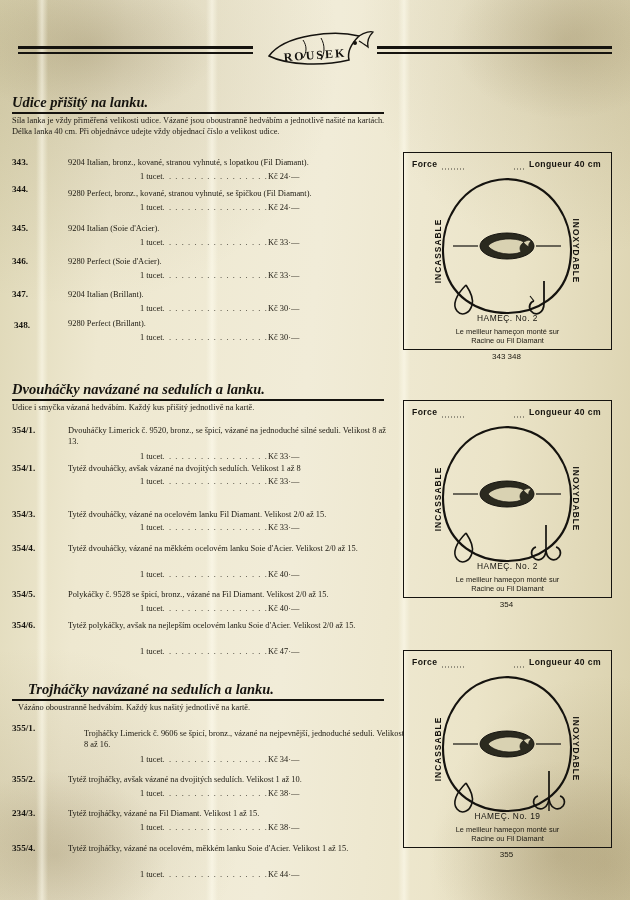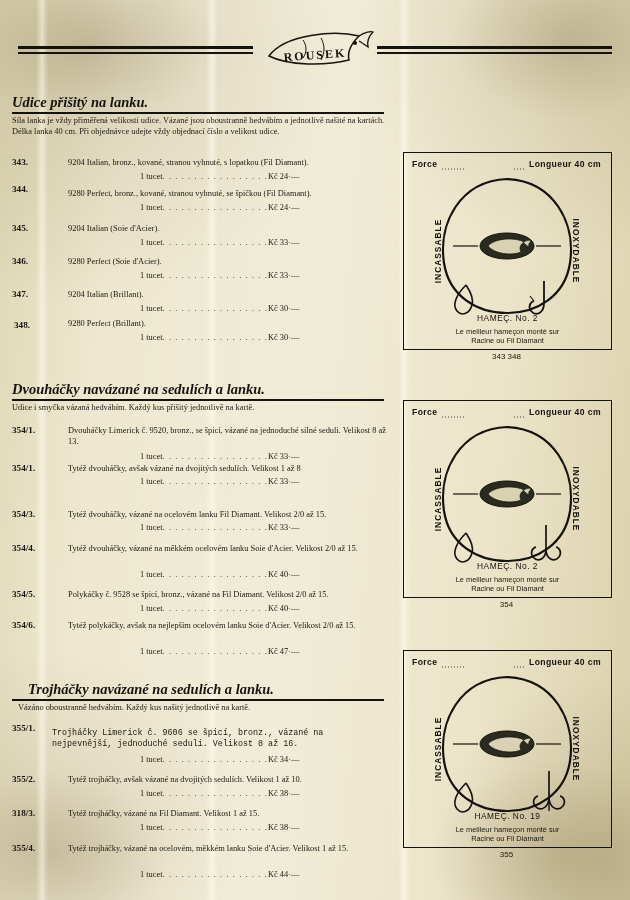--- a/index.html
+++ b/index.html
@@ -194,28 +194,28 @@
 
   <div class="num" style="left:12px; top:620px;">354/6.</div>
   <div class="desc" style="left:68px; top:620px; width:322px;">Tytéž polykáčky, avšak na nejlepším ocelovém lanku Soie d'Acier. Velikost 2/0 až 15.</div>
   <div class="price" style="left:140px; top:647px;"><span>1 tucet</span><span class="dots">. . . . . . . . . . . . . . . . .</span><span>Kč 47·—</span></div>
 
   <h2 class="sec" style="left:28px; top:681px;">Trojháčky navázané na sedulích a lanku.</h2>
   <div class="secline" style="left:12px; top:699px; width:372px;"></div>
   <div class="intro" style="left:18px; top:702px; width:368px;">Vázáno oboustranně hedvábím. Každý kus našitý jednotlivě na kartě.</div>
 
   <div class="num" style="left:12px; top:723px;">355/1.</div>
-  <div class="desc" style="left:52px; top:728px; width:322px;font-family:Liberation Mono, monospace;">Trojháčky Limerick č. 9606 se špicí, bronz., vázané na nejpevnější, jednoduché seduli. Velikost 8 až 16.</div>
+  <div class="desc" style="left:84px; top:728px; width:322px;">Trojháčky Limerick č. 9606 se špicí, bronz., vázané na nejpevnější, jednoduché seduli. Velikost 8 až 16.</div>
   <div class="price" style="left:140px; top:755px;"><span>1 tucet</span><span class="dots">. . . . . . . . . . . . . . . . .</span><span>Kč 34·—</span></div>
 
   <div class="num" style="left:12px; top:774px;">355/2.</div>
   <div class="desc" style="left:68px; top:774px; width:322px;">Tytéž trojháčky, avšak vázané na dvojitých sedulích. Velikost 1 až 10.</div>
   <div class="price" style="left:140px; top:789px;"><span>1 tucet</span><span class="dots">. . . . . . . . . . . . . . . . .</span><span>Kč 38·—</span></div>
 
-  <div class="num" style="left:12px; top:808px;">318/3.</div>
+  <div class="num" style="left:12px; top:808px;">234/3.</div>
   <div class="desc" style="left:68px; top:808px; width:322px;">Tytéž trojháčky, vázané na Fil Diamant. Velikost 1 až 15.</div>
   <div class="price" style="left:140px; top:823px;"><span>1 tucet</span><span class="dots">. . . . . . . . . . . . . . . . .</span><span>Kč 38·—</span></div>
 
   <div class="num" style="left:12px; top:843px;">355/4.</div>
   <div class="desc" style="left:68px; top:843px; width:322px;">Tytéž trojháčky, vázané na ocelovém, měkkém lanku Soie d'Acier. Velikost 1 až 15.</div>
   <div class="price" style="left:140px; top:870px;"><span>1 tucet</span><span class="dots">. . . . . . . . . . . . . . . . .</span><span>Kč 44·—</span></div>
 
   <div class="fig" style="left:403px; top:152px; width:207px; height:196px;">
     <div class="force">Force</div>
     <div class="longueur">Longueur  40 cm</div>

